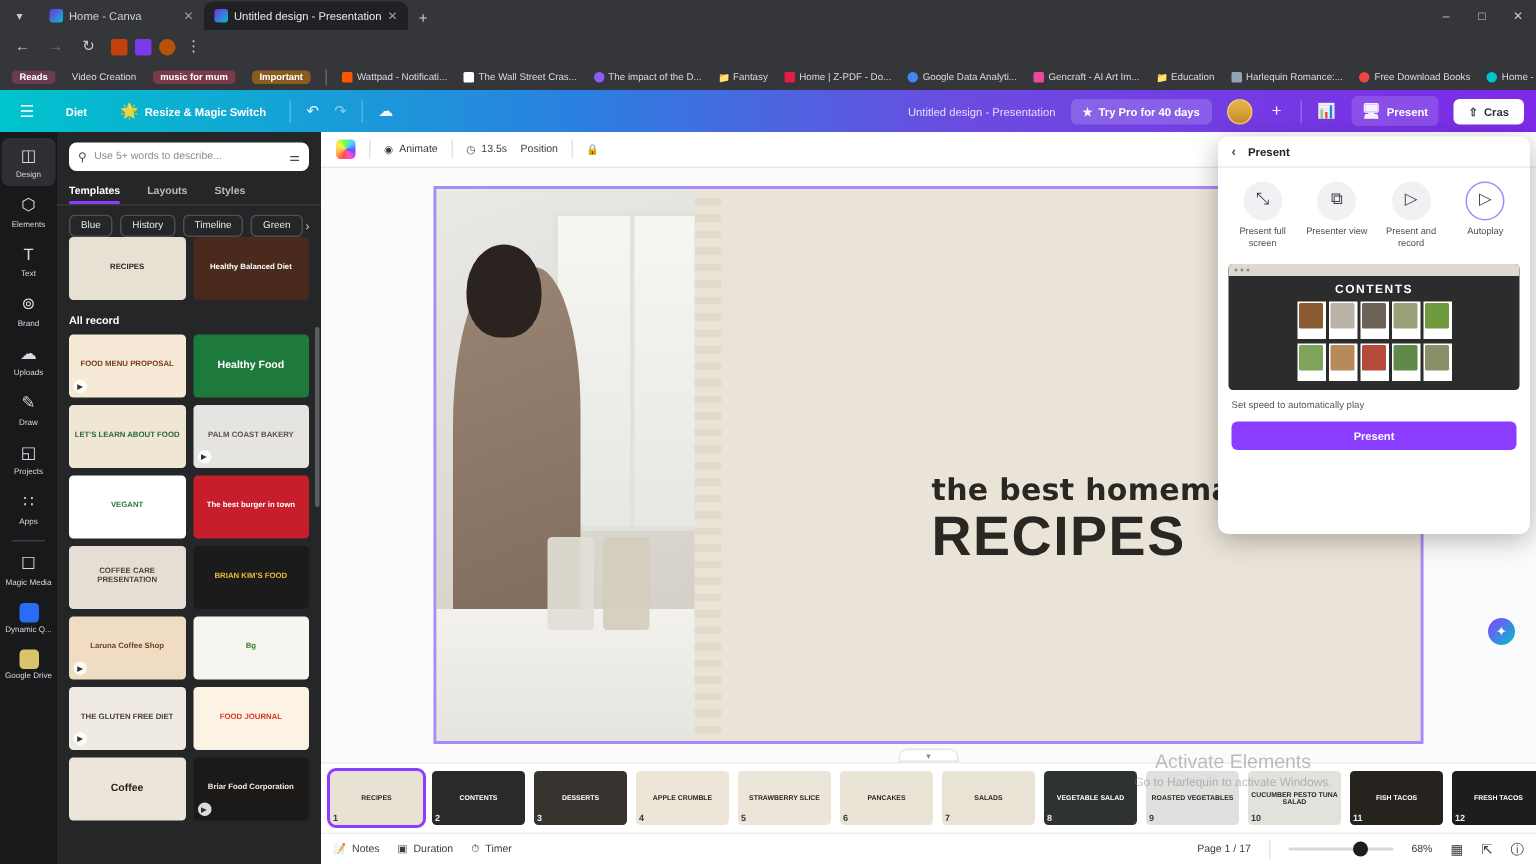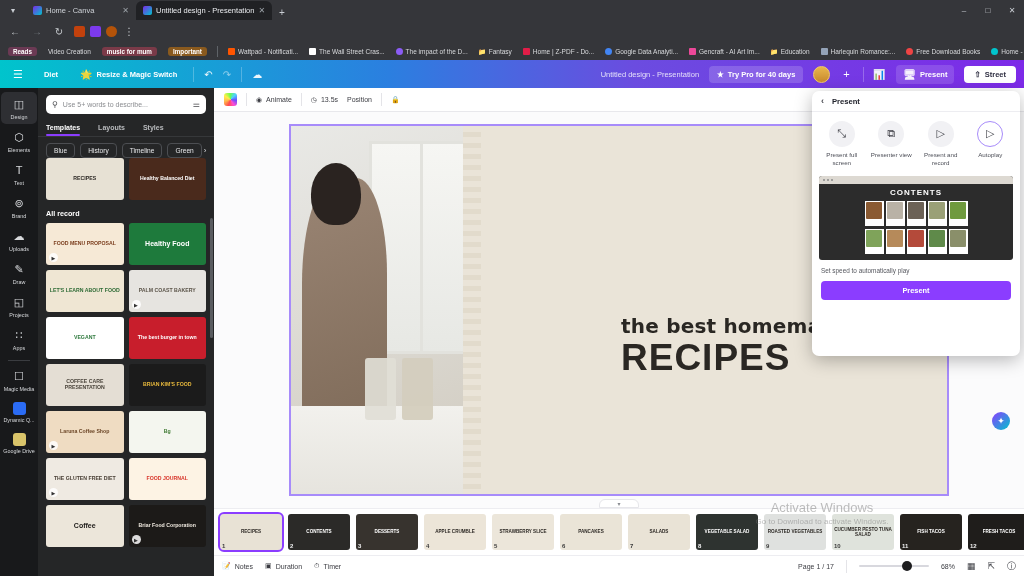--- a/index.html
+++ b/index.html
@@ -422,21 +422,21 @@
     <div class="avatar-btn"></div>
     <div class="plus-btn">+</div>
     <div class="tb-divider"></div>
     <div class="tb-icon">📊</div>
     <div class="present-btn">
       <span class="tb-icon">🖥</span>
       <span>Present</span>
     </div>
     <div class="share-btn">
       <span>⇧</span>
-      <span>Street</span>
+      <span>Cras</span>
     </div>
   </div>
 
   <div class="rail">
     <div class="rail-item active">
       <span class="rail-glyph">◫</span>
       <span>Design</span>
     </div>
     <div class="rail-item">
       <span class="rail-glyph">⬡</span>
@@ -761,17 +761,17 @@
             <i style="background:#8a8f6a"></i>
           </span>
       </div>
     </div>
 
     <div class="pop-caption">Set speed to automatically play</div>
     <div class="pop-cta">Present</div>
   </div>
 
   <div class="watermark">
-    <div class="wm1">Activate Windows</div>
-    <div class="wm2">Go to Download to activate Windows.</div>
+    <div class="wm1">Activate Elements</div>
+    <div class="wm2">Go to Harlequin to activate Windows.</div>
   </div>
 
 </div>
 
 </body></html>

